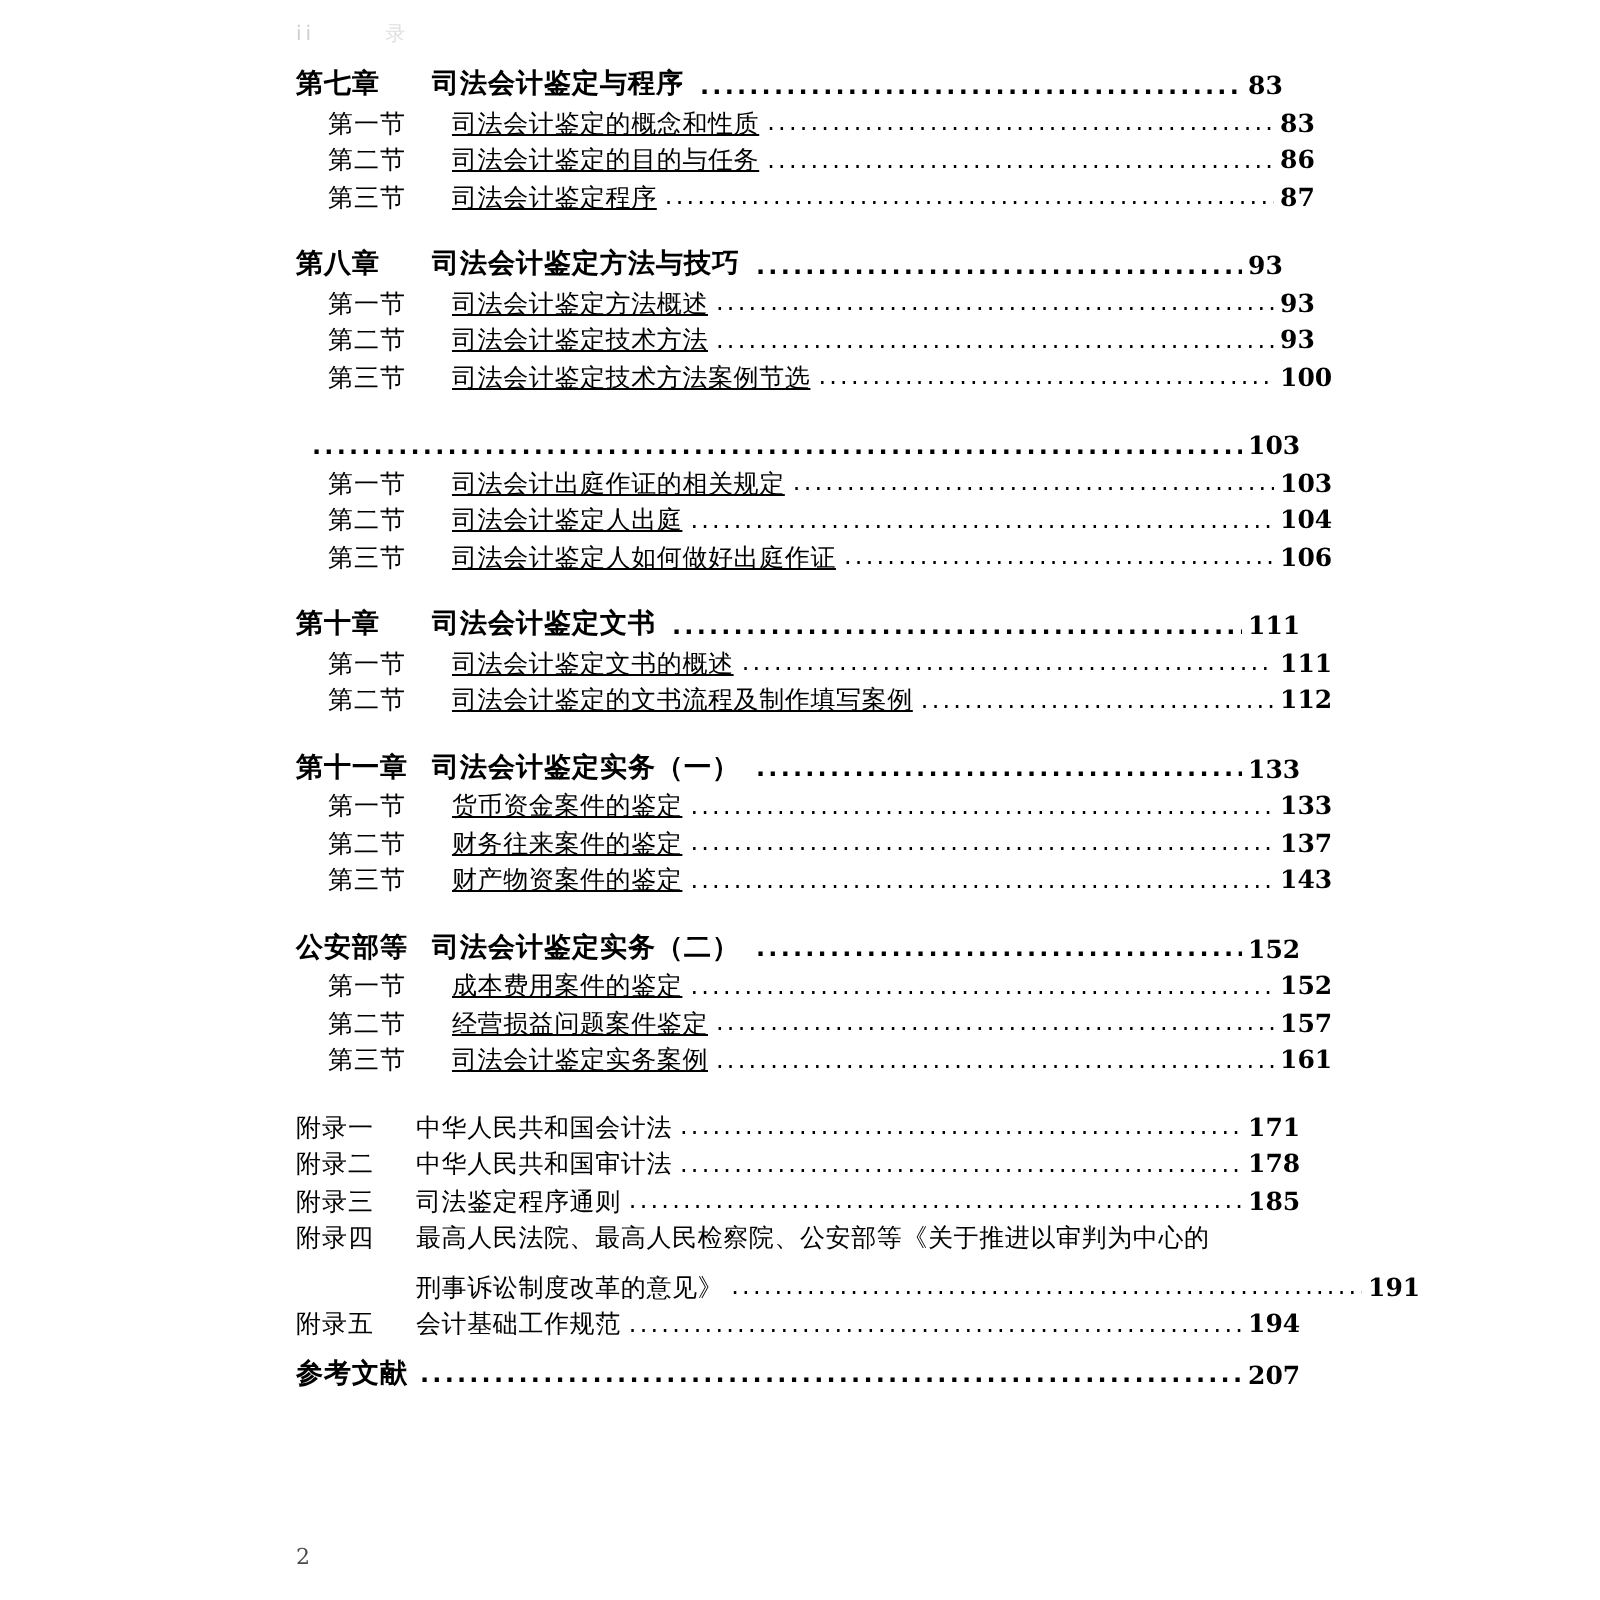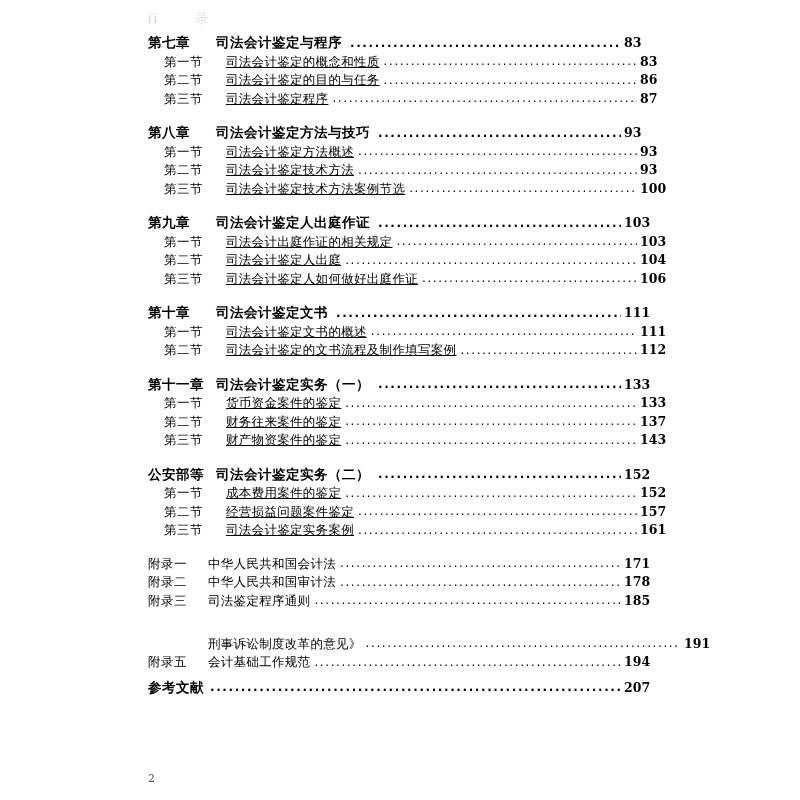--- a/index.html
+++ b/index.html
@@ -24,21 +24,21 @@
     box-sizing: border-box;
   }
 
   
   .running-head {
     position: absolute;
     left: 148px;
     top: 10px;
     width: 500px;
     height: 18px;
-    font-size: 13px;
+    font-size: 10px;
     color: #cfcfcf;
     letter-spacing: 2px;
     white-space: nowrap;
   }
   .running-head .rh-b {
     margin-left: 30px;
     color: #e0e0e0;
   }
 
   .toc {
@@ -238,24 +238,20 @@
           <div class="lbl">
             <span class="num">第三节</span>
             <span class="title">司法会计鉴定技术方法案例节选</span>
           </div>
           <div class="leader"></div>
           <div class="pg">100</div>
         </div>
       </div>
       <div class="group">
         <div class="row chapter">
-          <div class="lbl">
-            <span class="num">第九章</span>
-            <span class="title">司法会计鉴定人出庭作证</span>
-          </div>
           <div class="leader"></div>
           <div class="pg">103</div>
         </div>
         <div class="row section">
           <div class="lbl">
             <span class="num">第一节</span>
             <span class="title">司法会计出庭作证的相关规定</span>
           </div>
           <div class="leader"></div>
           <div class="pg">103</div>
@@ -390,20 +386,24 @@
         </div>
         <div class="row appendix">
           <div class="lbl">
             <span class="num">附录三</span>
             <span class="title">司法鉴定程序通则</span>
           </div>
           <div class="leader"></div>
           <div class="pg">185</div>
         </div>
         <div class="row appendix nodots">
+          <div class="lbl">
+            <span class="num">附录四</span>
+            <span class="title">最高人民法院、最高人民检察院、公安部等《关于推进以审判为中心的</span>
+          </div>
           <div class="leader"></div>
           <div class="pg"></div>
         </div>
         <div class="row appendix-cont">
           <div class="lbl">
             <span class="title">刑事诉讼制度改革的意见》</span>
           </div>
           <div class="leader"></div>
           <div class="pg">191</div>
         </div>

